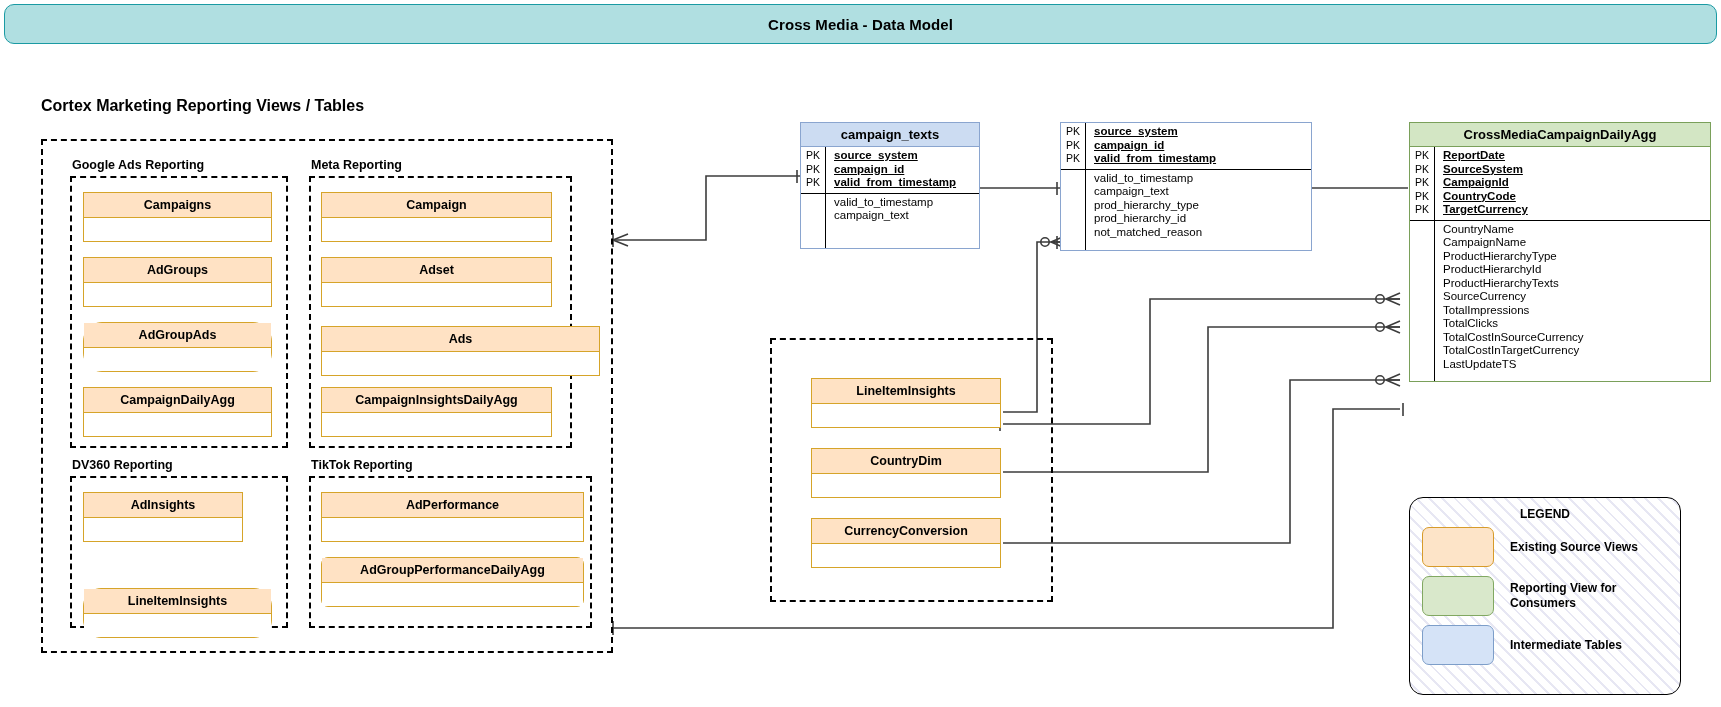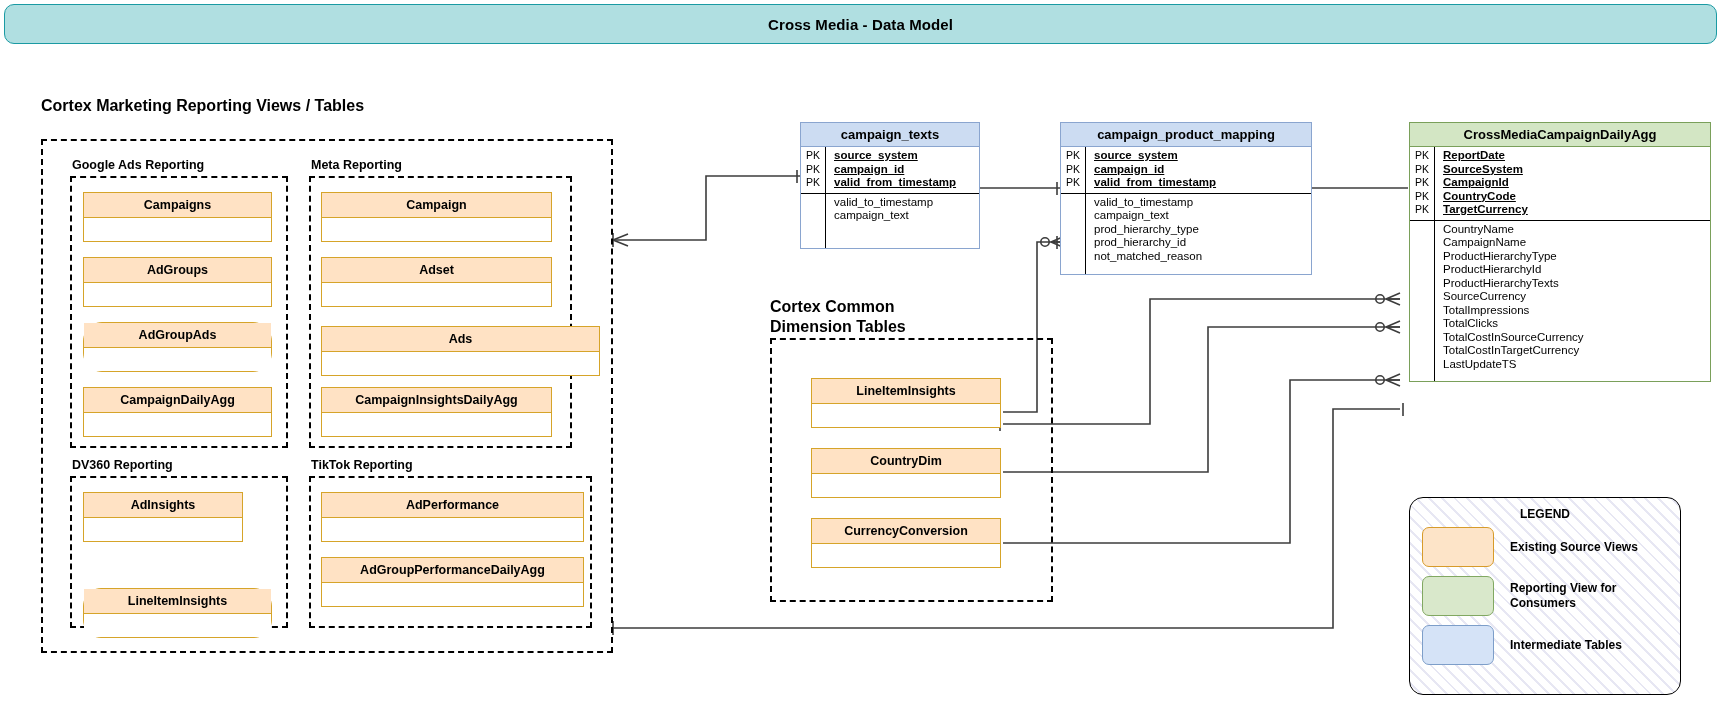--- a/index.html
+++ b/index.html
@@ -246,27 +246,25 @@
     <div class="hdr">LineItemInsights</div>
     <div class="body"></div>
   </div>
 
   <div class="abs group-label" style="left:311px; top:458px;">TikTok Reporting</div>
   <div class="abs dashed-group-inner" style="left:309px; top:476px; width:283px; height:152px;"></div>
   <div class="abs ent" style="left:321px; top:492px; width:263px;">
     <div class="hdr">AdPerformance</div>
     <div class="body"></div>
   </div>
-  <div class="abs ent" style="left:321px; top:557px; width:263px;">
+  <div class="abs ent" style="left:321px; top:557px; width:263px;border-radius:7px;">
     <div class="hdr">AdGroupPerformanceDailyAgg</div>
     <div class="body"></div>
   </div>
 
-  <div class="abs section-heading" style="left:770px; top:297px;">Cortex Common
-Dimension Tables</div>
   <div class="abs dashed-group" style="left:770px; top:338px; width:283px; height:264px;"></div>
   <div class="abs ent" style="left:811px; top:378px; width:190px;">
     <div class="hdr">LineItemInsights</div>
     <div class="body"></div>
   </div>
   <div class="abs ent" style="left:811px; top:448px; width:190px;">
     <div class="hdr">CountryDim</div>
     <div class="body"></div>
   </div>
   <div class="abs ent" style="left:811px; top:518px; width:190px;">
@@ -291,21 +289,20 @@
     <div class="rows pk-block2" style="min-height:54px;">
       <div class="keycol"></div>
       <div class="fieldcol">
         <div>valid_to_timestamp</div>
         <div>campaign_text</div>
       </div>
     </div>
   </div>
 
   <div class="abs erd" style="left:1060px; top:122px; width:252px;">
-    <div class="title">campaign_product_mapping</div>
     <div class="rows pk-block">
       <div class="keycol">
         <div>PK</div>
         <div>PK</div>
         <div>PK</div>
       </div>
       <div class="fieldcol">
         <div>source_system</div>
         <div>campaign_id</div>
         <div>valid_from_timestamp</div>

